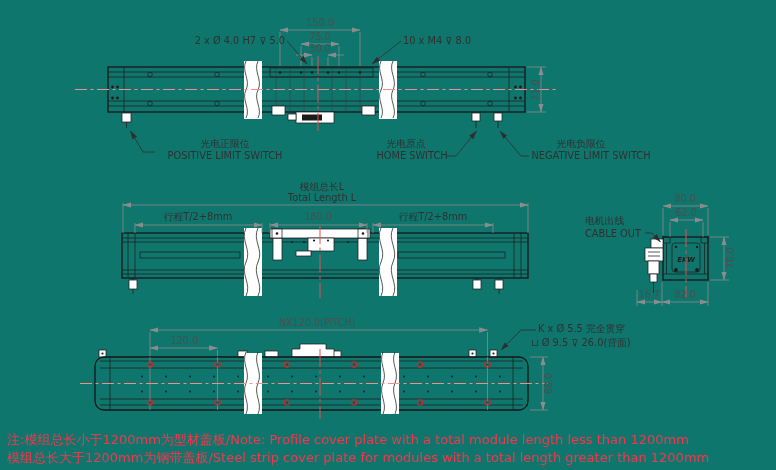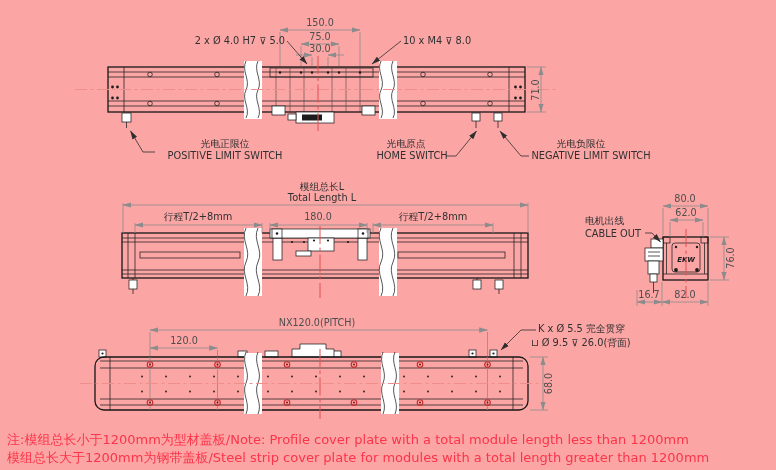--- a/index.html
+++ b/index.html
@@ -1,16 +1,16 @@
 <!DOCTYPE html>
 <html><head>
 <meta charset="utf-8">
 <style>
   html,body{margin:0;padding:0;background:#fff}
-  .canvas{position:relative;width:776px;height:470px;background:#fca5a5;overflow:hidden;
+  .canvas{position:relative;width:776px;height:470px;background:#0f766e;overflow:hidden;
           font-family:"DejaVu Sans","Liberation Sans",sans-serif}
   svg{display:block}
   svg text{font-family:"DejaVu Sans","Liberation Sans",sans-serif}
   .o  {stroke:#161616;stroke-width:1.3;fill:none}
   .l  {stroke:#1f1f1f;stroke-width:.75;fill:none}
   .lw {stroke:#1f1f1f;stroke-width:.75;fill:#fff}
   .th {stroke:#3a3a3a;stroke-width:.55;fill:none}
   .d  {stroke:#8c8c8c;stroke-width:.8;fill:none}
   .ld {stroke:#2e2e2e;stroke-width:.8;fill:none}
   .dt {fill:#4d4d4d;font-size:9.6px}

